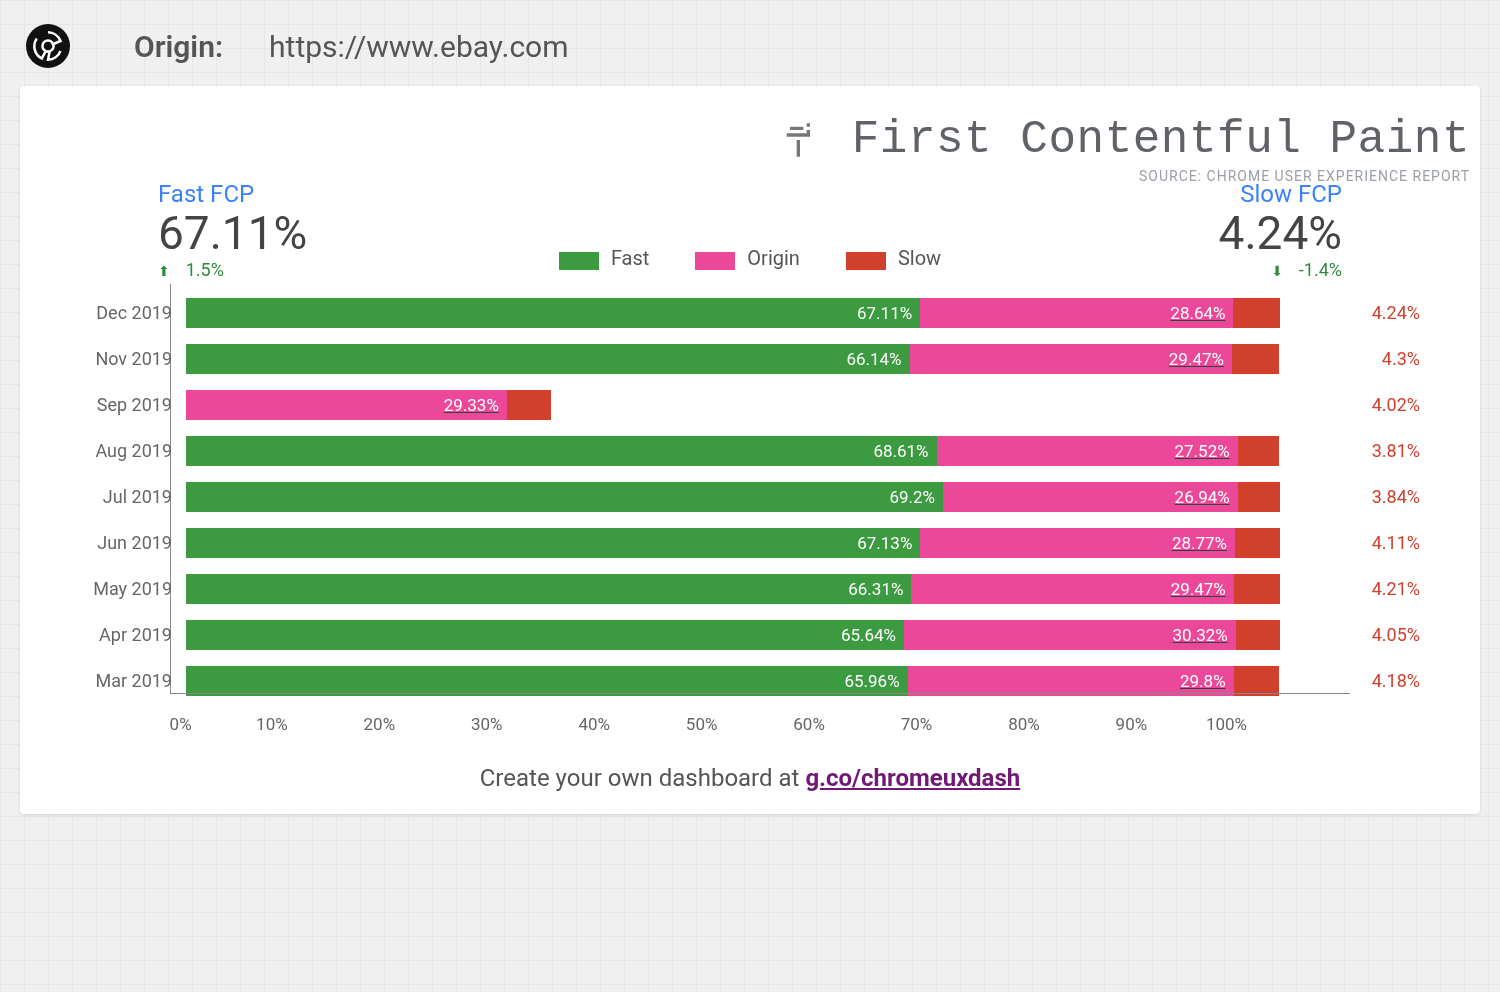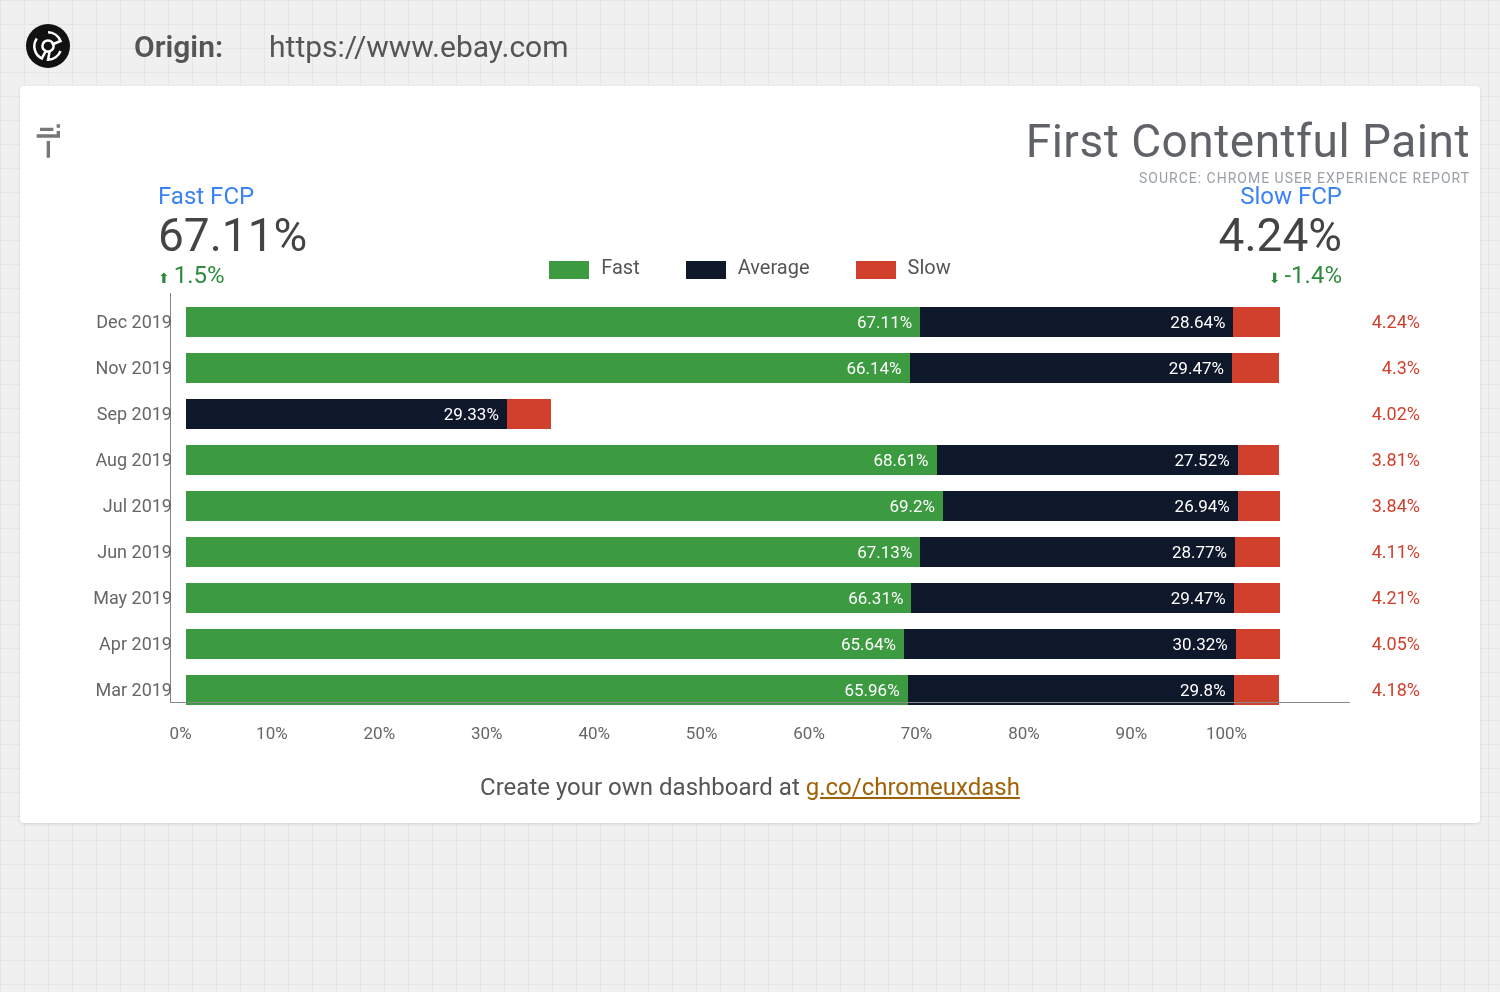--- a/index.html
+++ b/index.html
@@ -35,50 +35,51 @@
     border-radius: 4px;
     box-shadow: 0 1px 3px rgba(0,0,0,.12);
     padding: 28px 10px 22px 10px;
     position: relative;
   }
 
   .title-row {
     text-align: center;
     display: flex;
     align-items: center;
-    justify-content: space-between;
+    justify-content: flex-end;
     gap: 32px;
+    font-family: Liberation Mono, monospace;
   }
   .paint-icon { width: 40px; height: 40px; color:#777; }
   .chart-title { font-size: 46px; font-weight: 400; color: #5f6368; letter-spacing: .5px; }
   .chart-subtitle { text-align: right; font-size: 14px; color: #9aa0a6; letter-spacing: 1px; margin-top: 2px; }
 
   .metrics-row {
     display: flex;
     justify-content: space-between;
     padding: 0 128px 0 128px;
     margin-top: -4px;
   }
   .metric-block { min-width: 180px; }
   .metric-label { font-size: 24px; color: #3b82f6; }
   .metric-value { font-size: 46px; font-weight: 400; color: #444; line-height: 1.1; }
-  .metric-delta { font-size: 24px; color: #2e8b3d; display:flex; align-items:center; gap:4px; }
+  .metric-delta { font-size: 18px; color: #2e8b3d; display:flex; align-items:center; gap:16px; }
   .metric-block.right { text-align: right; }
   .metric-block.right .metric-delta { justify-content: flex-end; }
   .arrow-up::before { content:"\2B06"; font-size: 14px; color:#2e8b3d; }
   .arrow-down::before { content:"\2B07"; font-size: 14px; color:#2e8b3d; }
 
   .legend {
     display: flex; gap: 46px; justify-content: center; align-items: center;
     margin-top: -34px; margin-bottom: 14px;
   }
   .legend-item { display: flex; align-items: flex-end; gap: 12px; font-size: 20px; color:#555; }
   .swatch { width: 40px; height: 18px; display:inline-block; }
   .c-fast   { background:#3c9b40; }
-  .c-avg    { background:#0f172a; }
+  .c-avg    { background:#ec4899;text-decoration:underline; }
   .c-slow   { background:#d0402d; }
 
   .chart-area {
     position: relative;
     margin: 6px 120px 0 140px;
   }
   .axis-line {
     position: absolute; top:0; bottom:40px; width:1px; background:#888; left:0;
   }
   .baseline {
@@ -114,21 +115,21 @@
     margin: 10px 70px 0 4px;
     font-size: 17px; color:#666;
   }
   .x-axis span { transform: translateX(-50%); }
   .x-axis span:first-child { transform: translateX(-20%); }
   .x-axis span:last-child  { transform: translateX(-80%); }
 
   .footer-text {
     text-align:center; font-size: 24px; color:#555; margin-top: 30px;
   }
-  .footer-text a { color:#a16207; text-decoration: underline; }
+  .footer-text a { color:#701a75; text-decoration: underline; font-weight: bold; }
 </style>
 </head>
 <body>
 
 <div class="header-row">
   <div class="chrome-logo">
     <svg viewBox="0 0 48 48">
         <circle cx="24" cy="24" r="22" fill="#111"></circle>
         <circle cx="24" cy="24" r="9" fill="none" stroke="#fff" stroke-width="4"></circle>
         <path d="M24 2 A22 22 0 0 1 44 16 L30 22" fill="none" stroke="#fff" stroke-width="4"></path>
@@ -169,21 +170,21 @@
     </div>
   </div>
 
   <div class="legend">
     <div class="legend-item">
         <span class="swatch c-fast"></span>
         <span>Fast</span>
       </div>
     <div class="legend-item">
         <span class="swatch c-avg"></span>
-        <span>Average</span>
+        <span>Origin</span>
       </div>
     <div class="legend-item">
         <span class="swatch c-slow"></span>
         <span>Slow</span>
       </div>
   </div>
 
   <div class="chart-area">
     <div class="axis-line"></div>
     <div class="rows" id="bar-rows">

